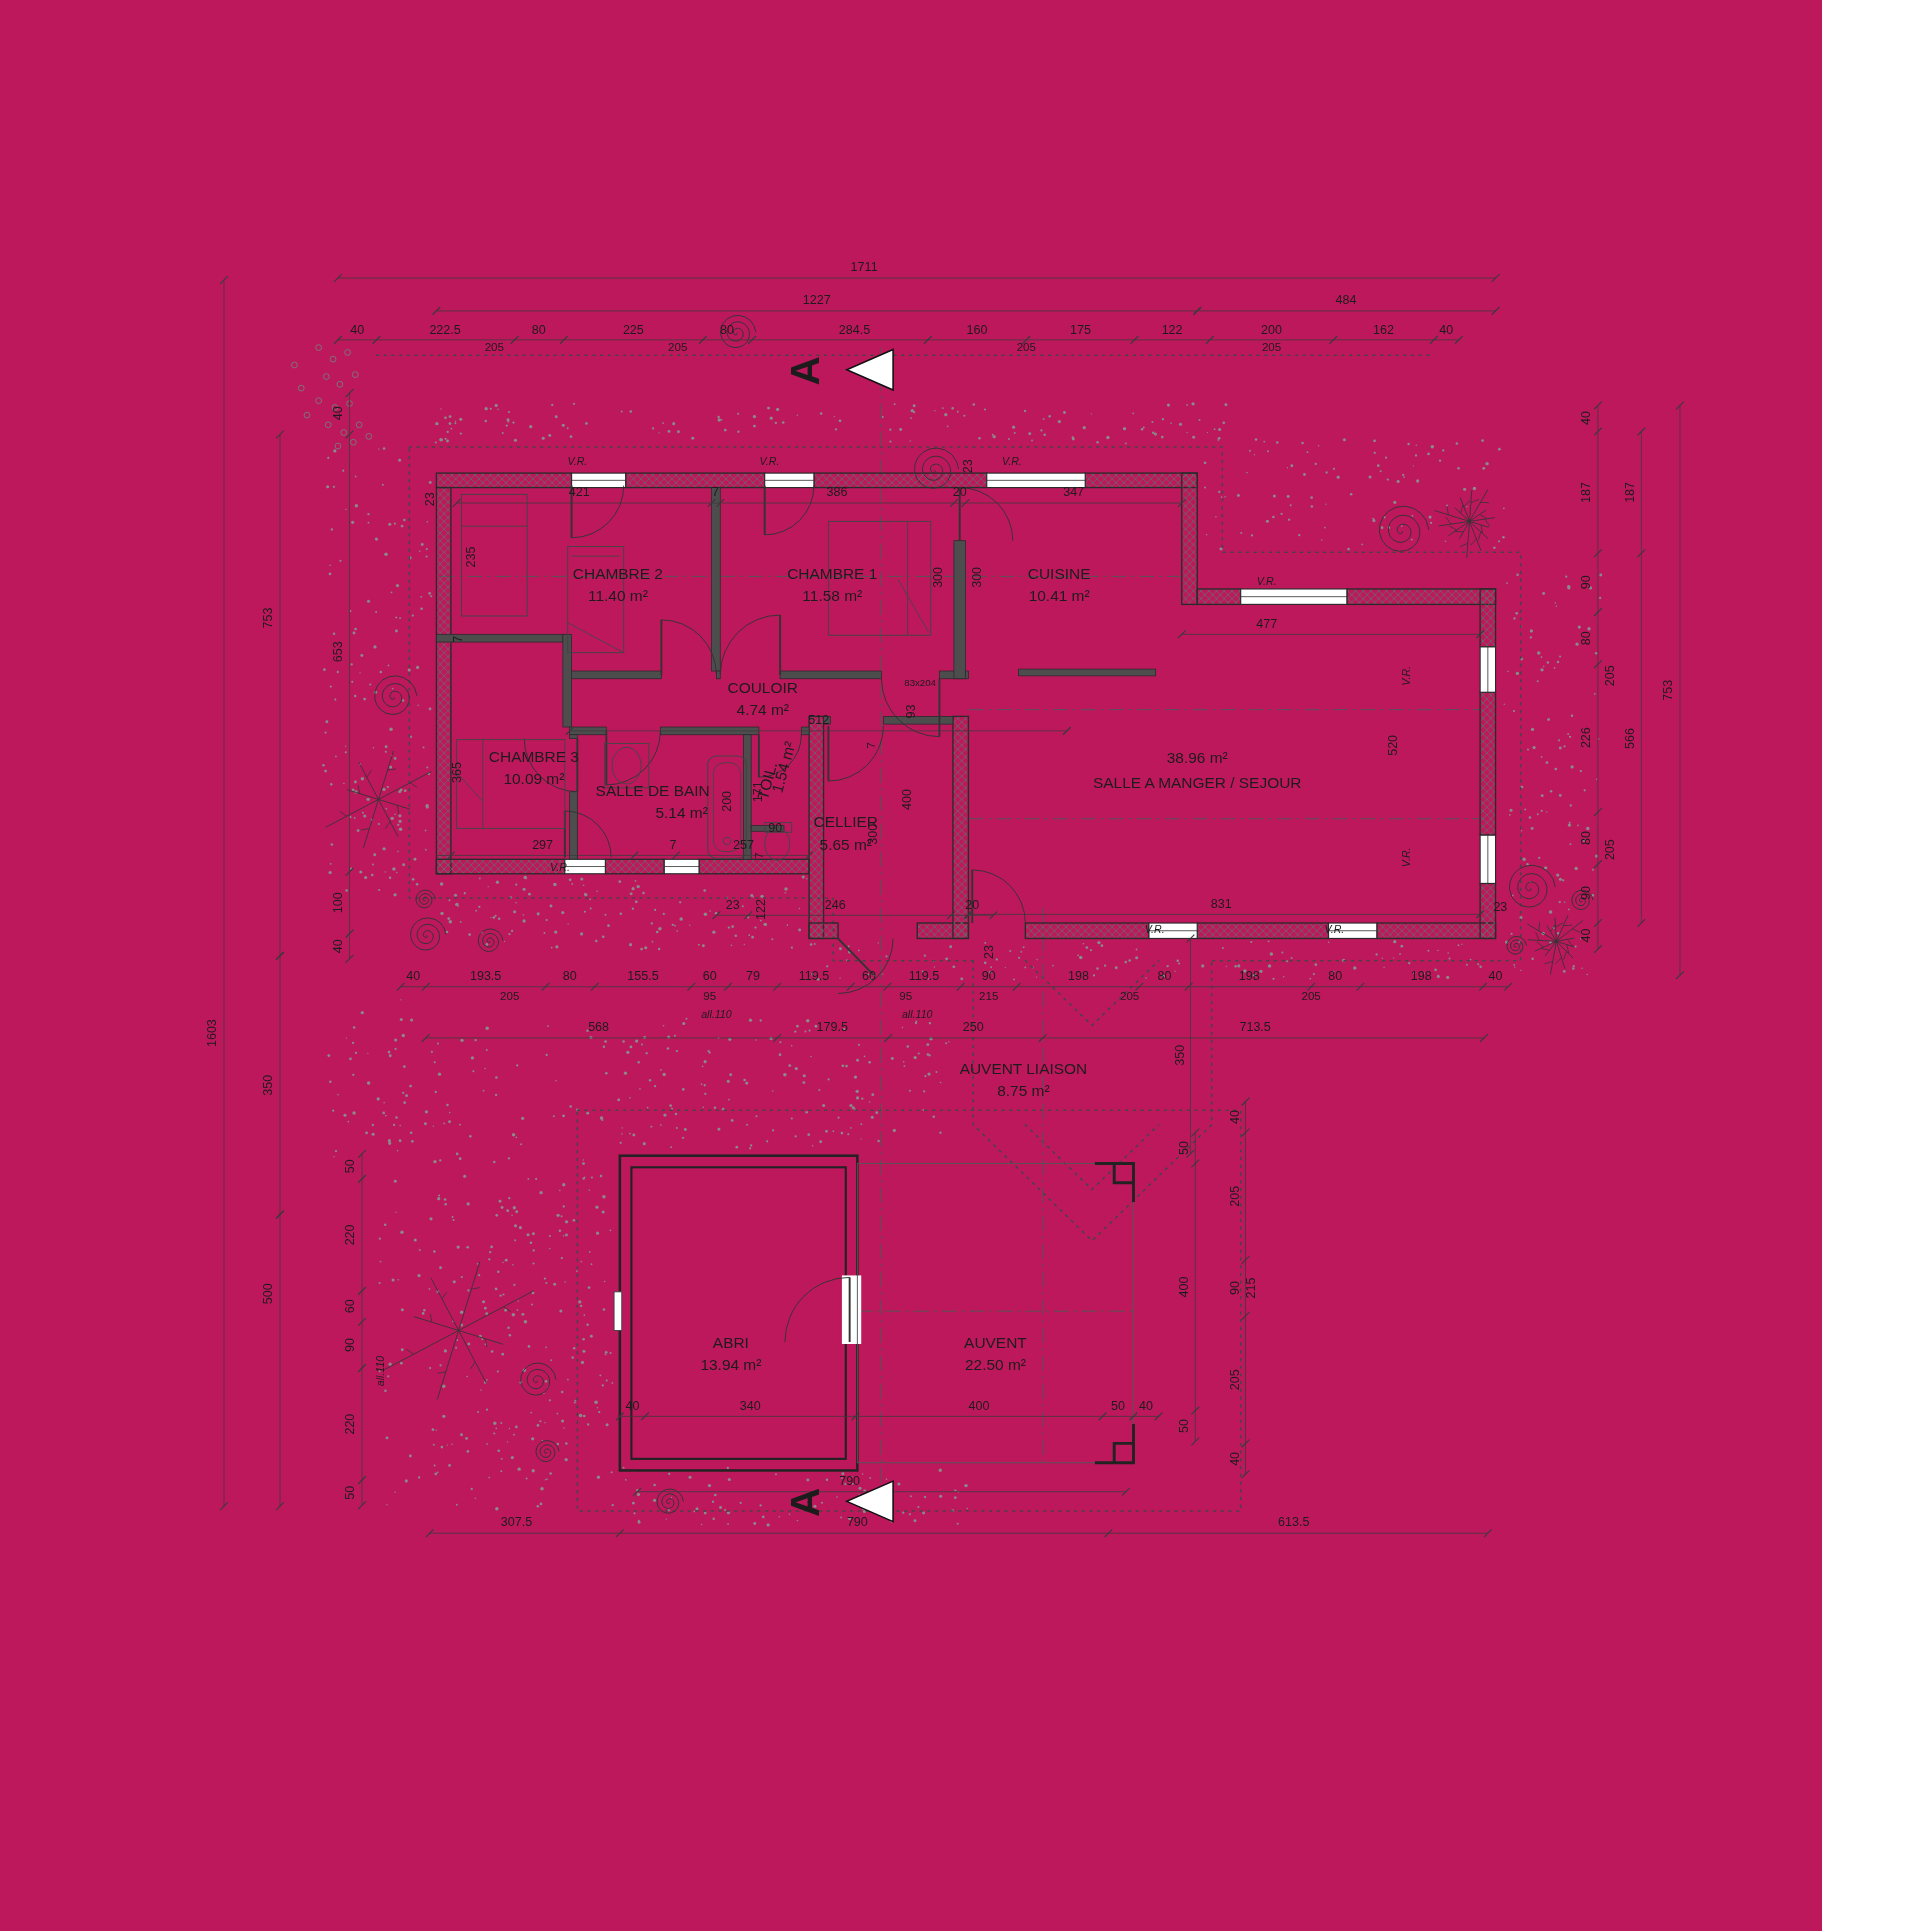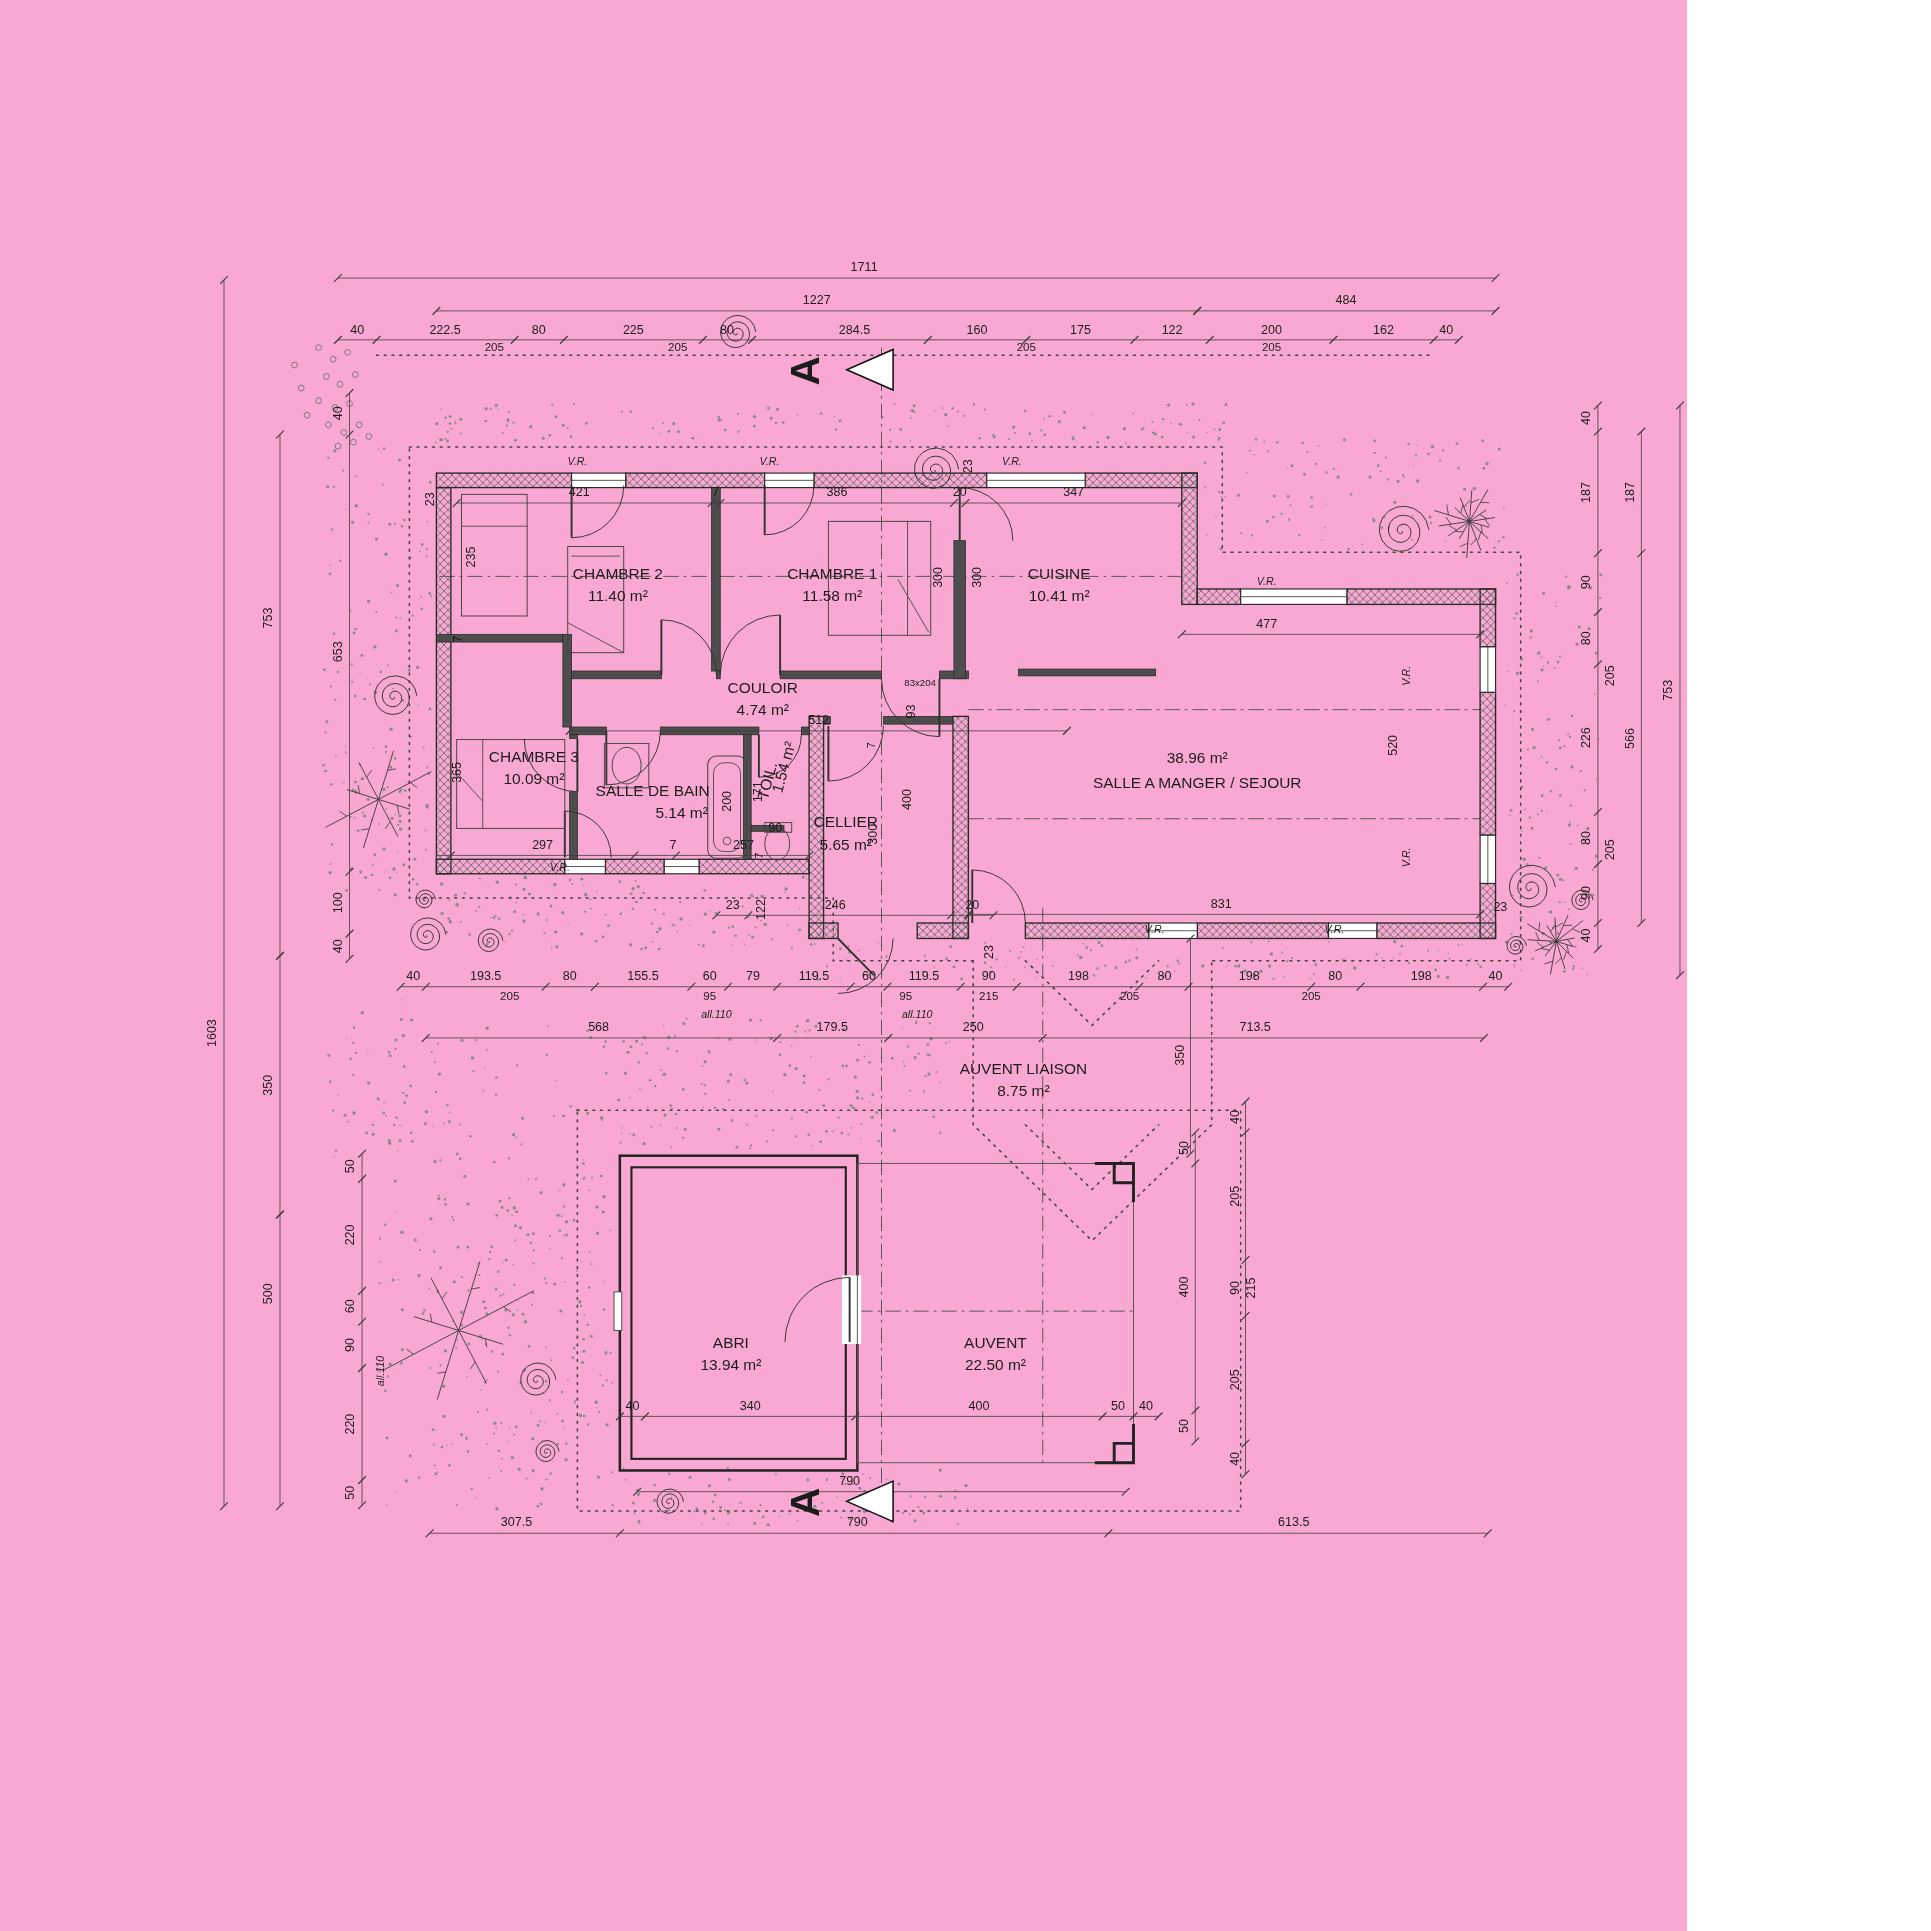--- a/index.html
+++ b/index.html
@@ -1,16 +1,16 @@
 <!DOCTYPE html>
 <html><head>
 <meta charset="utf-8">
 <style>
   html,body{margin:0;padding:0;background:#fff;}
-  #stage{position:relative;width:1687px;height:1931px;background:#f9a8d4;overflow:hidden;
+  #stage{position:relative;width:1822px;height:1931px;background:#be185d;overflow:hidden;
          font-family:"Liberation Sans","DejaVu Sans",sans-serif;}
   svg{position:absolute;left:0;top:0;}
   svg text{font-family:"Liberation Sans","DejaVu Sans",sans-serif;fill:#1c1c1c;}
 </style>
 </head>
 <body>
 <div id="stage">
 
 <svg id="plan" width="1931" height="1931" viewBox="0 0 2000 2000">
   <defs>

